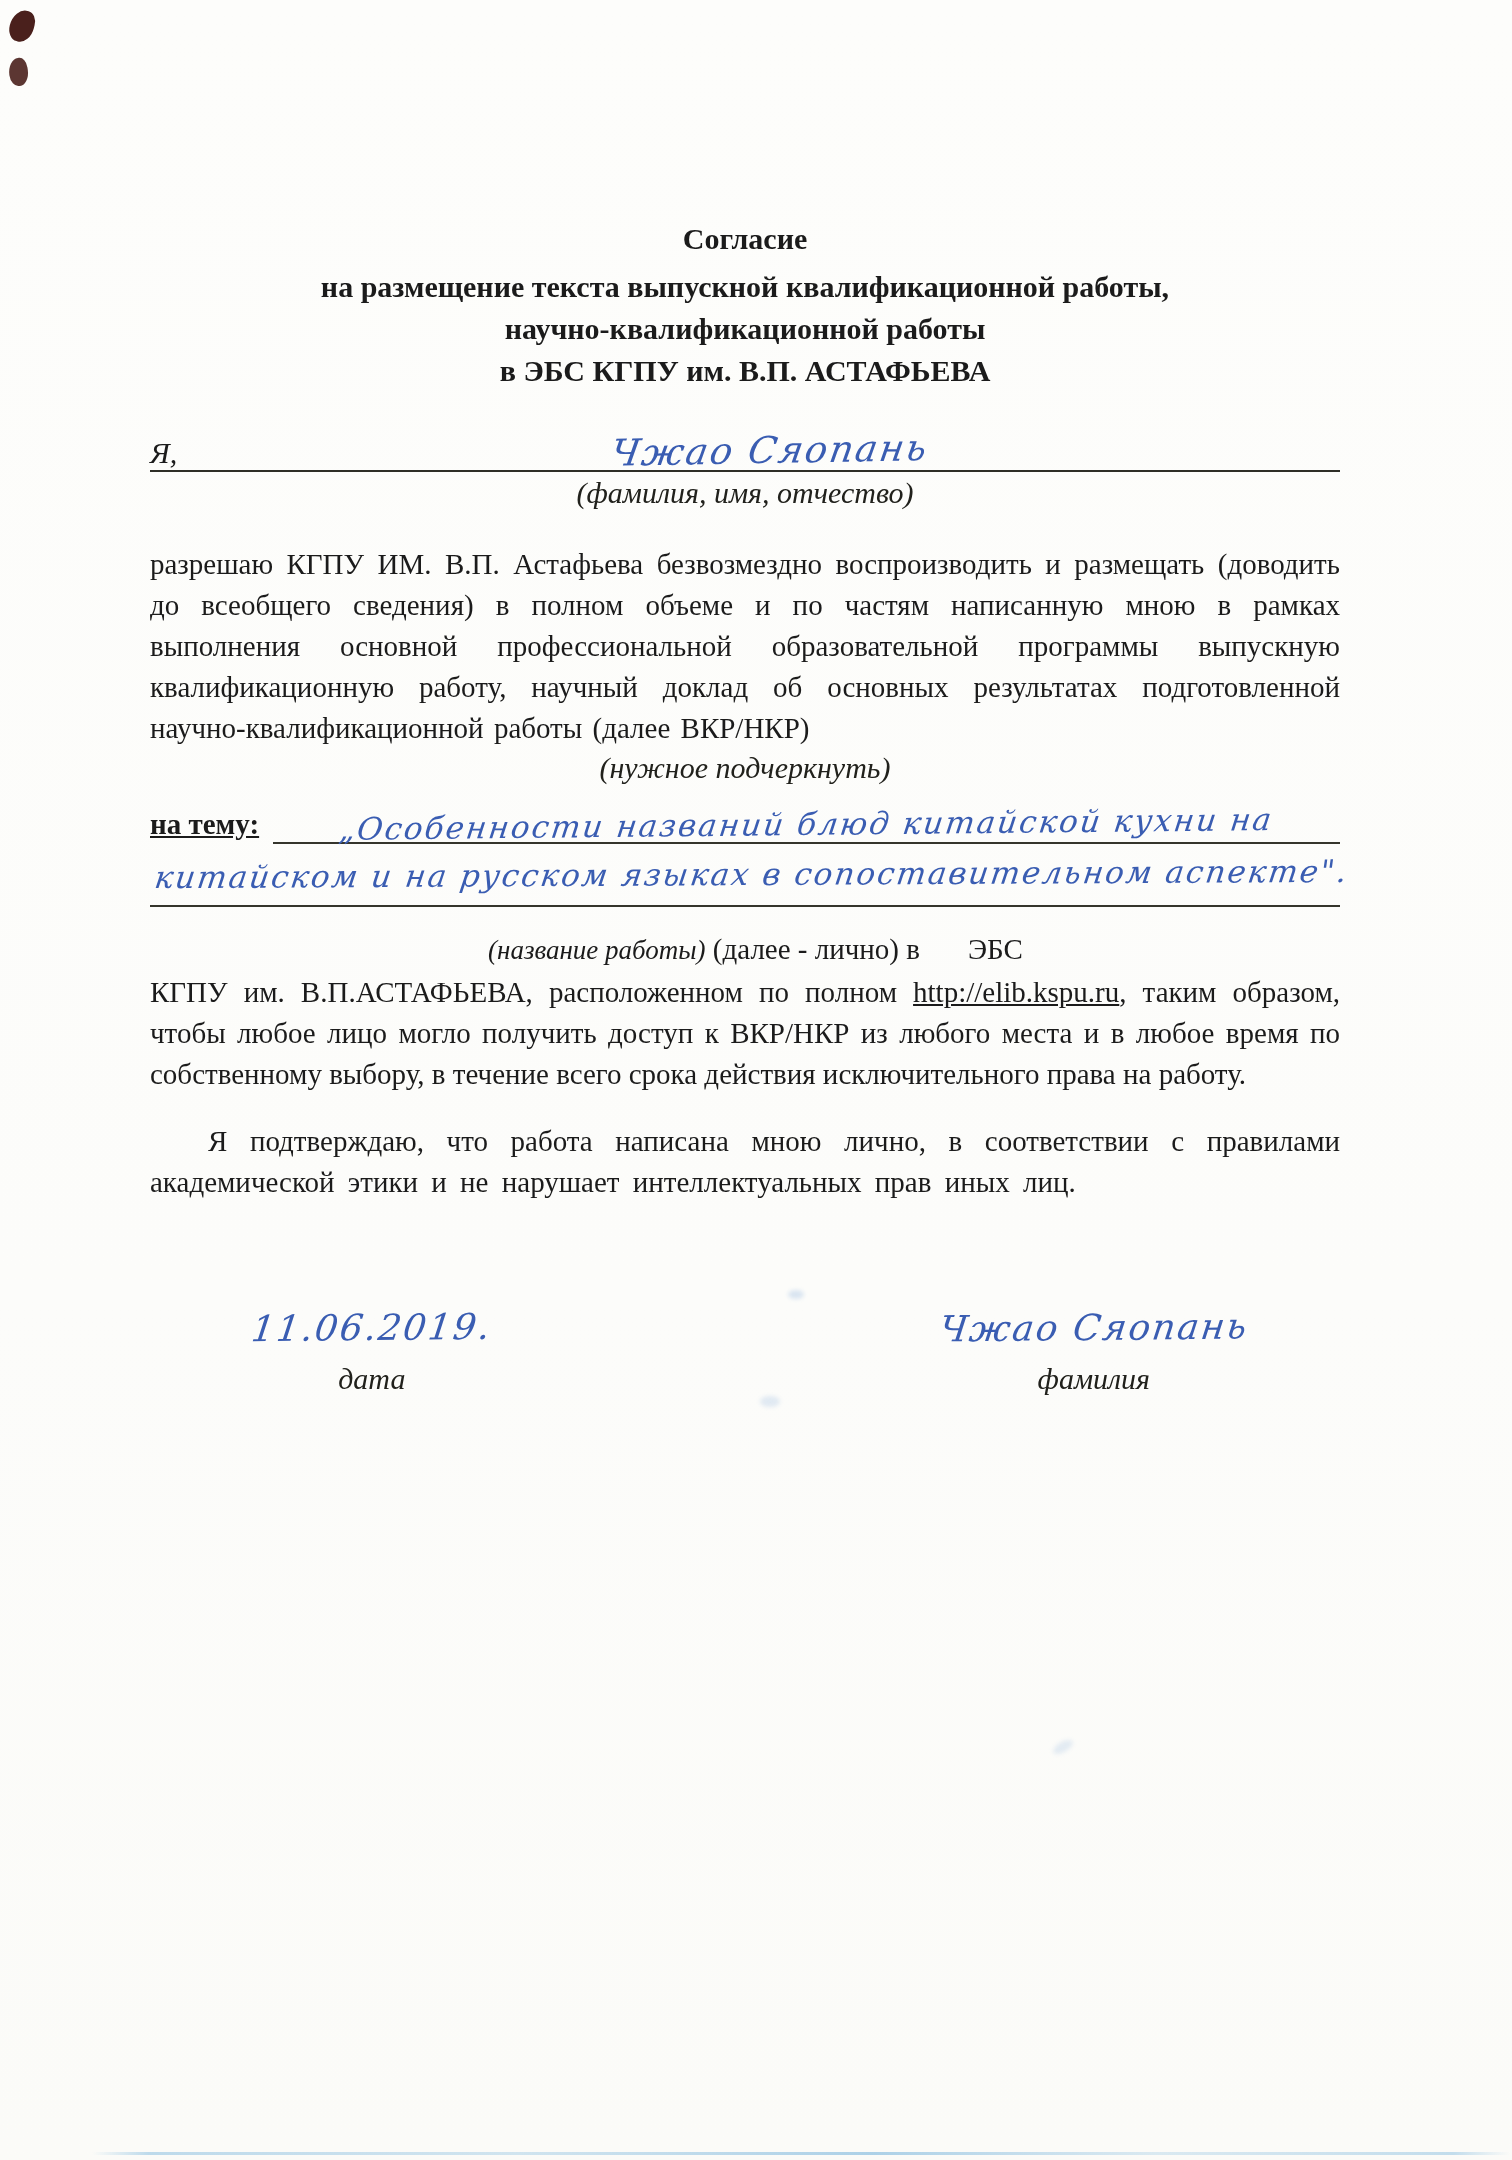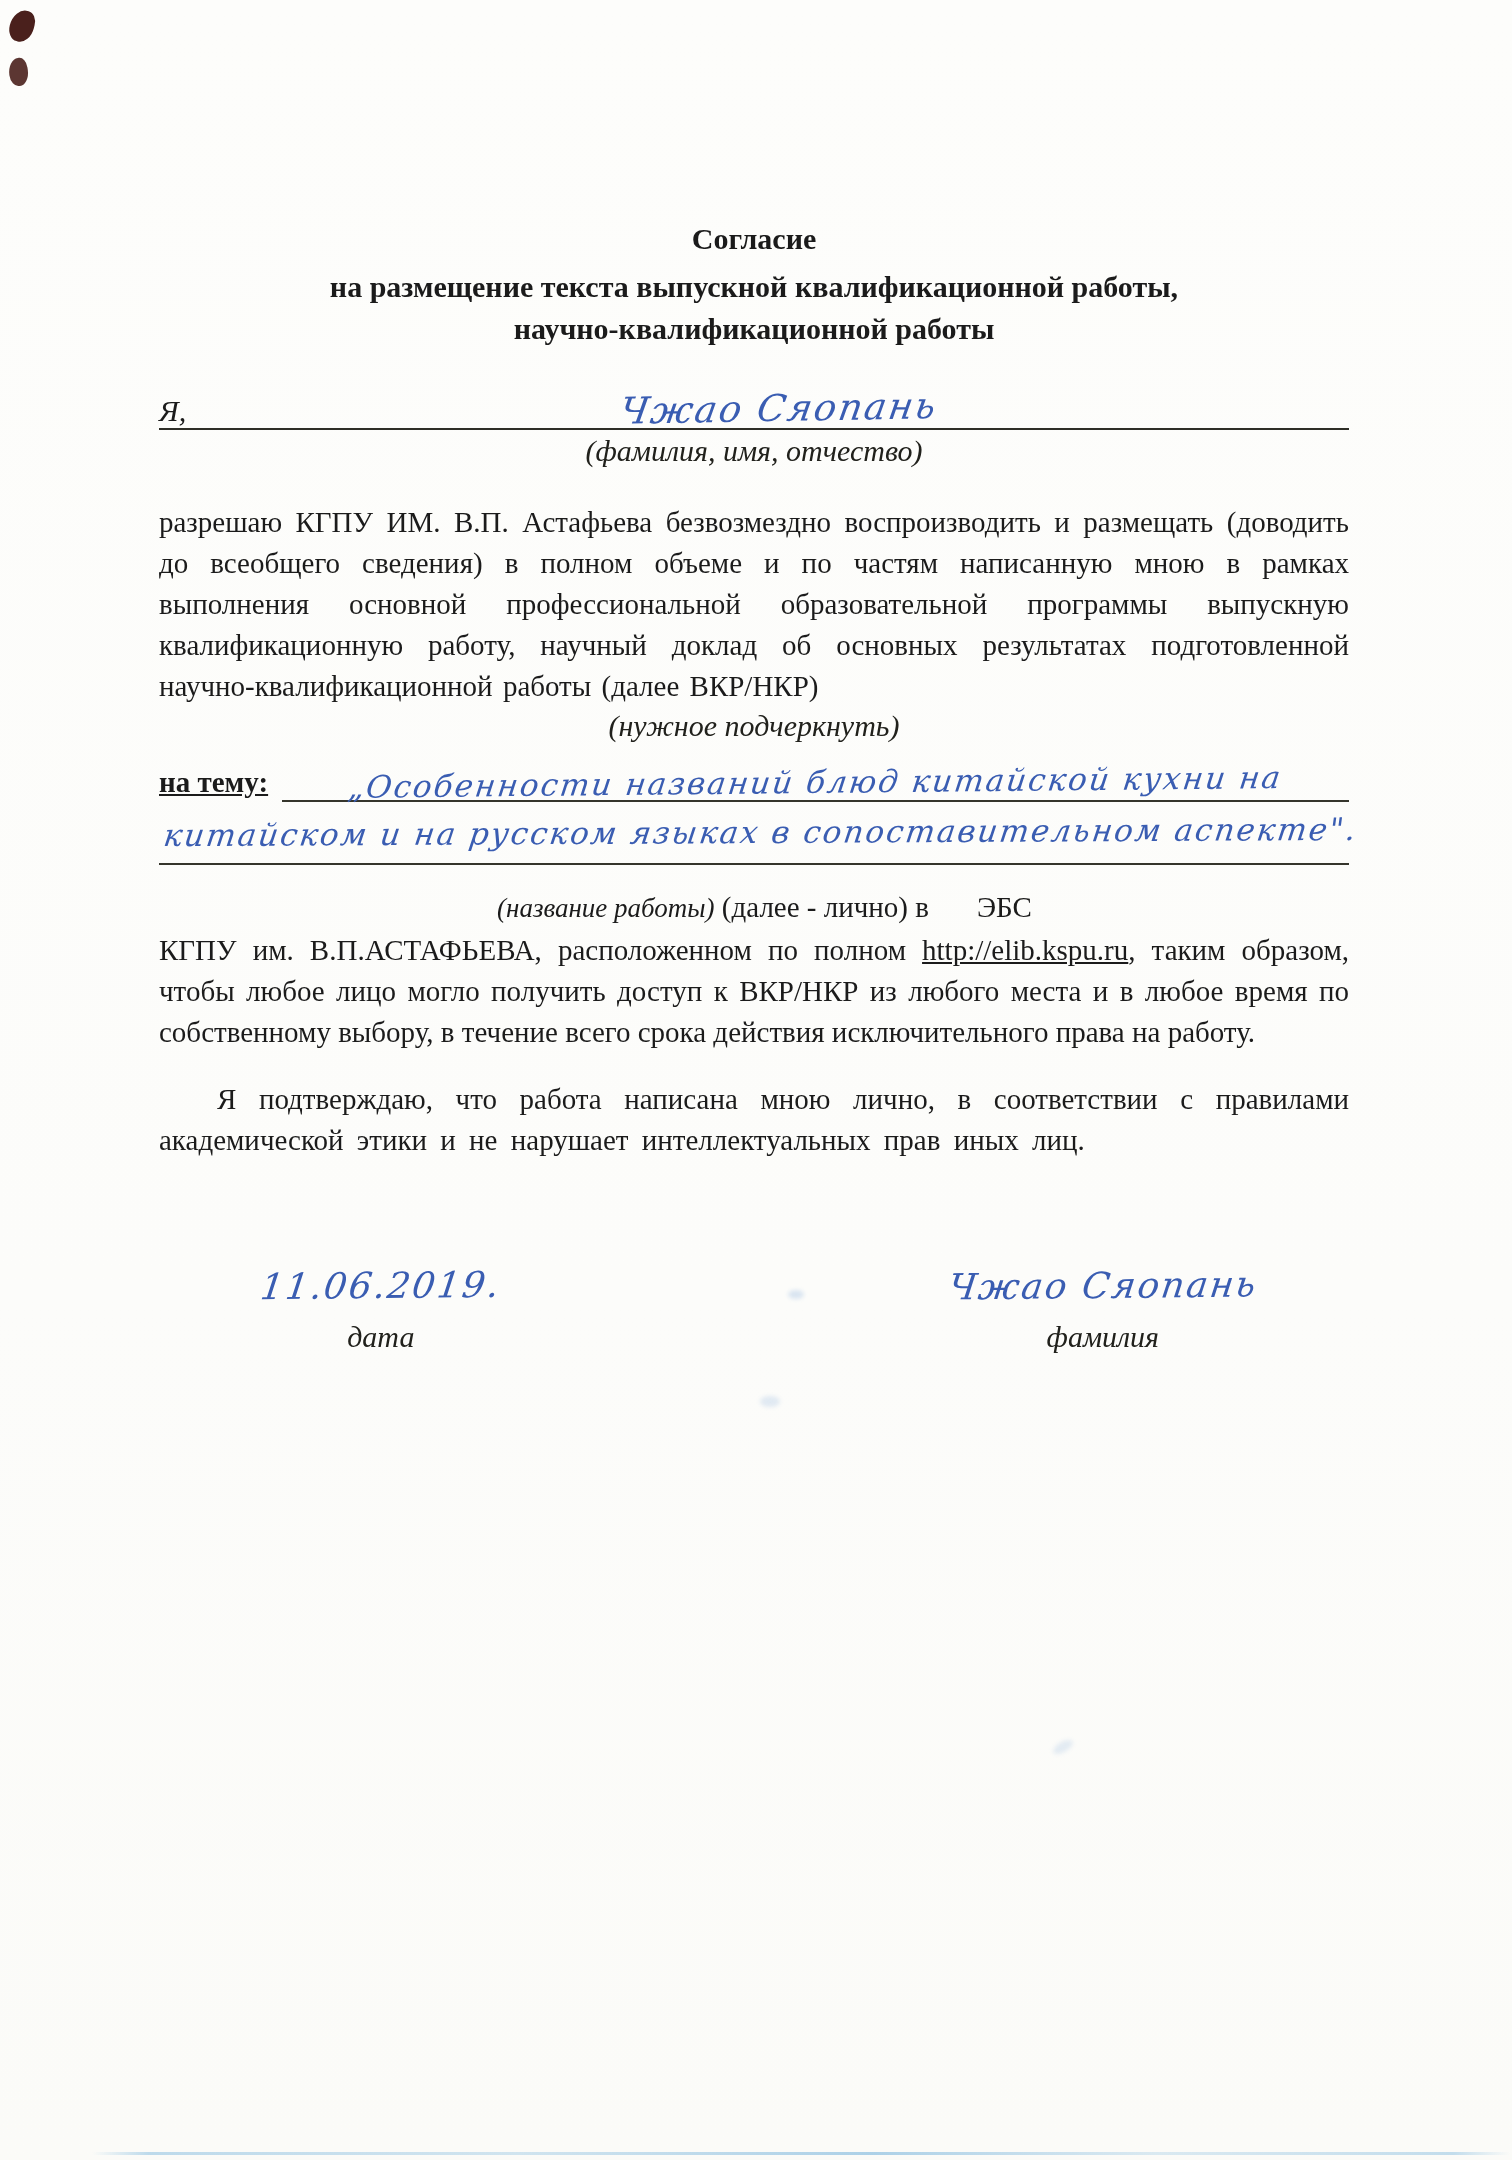--- a/index.html
+++ b/index.html
@@ -11,21 +11,21 @@
     -webkit-font-smoothing: antialiased;
   }
   .page {
     position: relative;
     width: 1512px; height: 2160px;
     background: linear-gradient(180deg, #fdfdfb 0%, #fcfcfa 60%, #fbfbf8 100%);
     overflow: hidden;
   }
   .doc {
     position: absolute;
-    left: 159px; top: 218px;
+    left: 150px; top: 218px;
     width: 1190px;
   }
   
   .title { text-align: center; font-weight: bold; font-size: 30px; line-height: 42px; }
   .title .t0 { margin-bottom: 6px; }
   
   .name-row {
     display: flex; align-items: flex-end;
     margin-top: 22px;
     border-bottom: 2px solid #2e2e27;
@@ -129,20 +129,21 @@
   <div class="smudge s2"></div>
   <div class="smudge s3"></div>
   <div class="scan-line-bottom"></div>
 
   <div class="doc">
 
     <div class="title">
       <div class="t0">Согласие</div>
       <div>на размещение текста выпускной квалификационной работы,</div>
       <div>научно-квалификационной работы</div>
+      <div>в ЭБС КГПУ им. В.П. АСТАФЬЕВА</div>
     </div>
 
     <div class="name-row">
       <span class="ya">Я,</span>
       <span class="writein">
         <span class="hand name-hand">Чжао Сяопань</span>
       </span>
     </div>
     <div class="caption center fio-cap">(фамилия, имя, отчество)</div>
 

